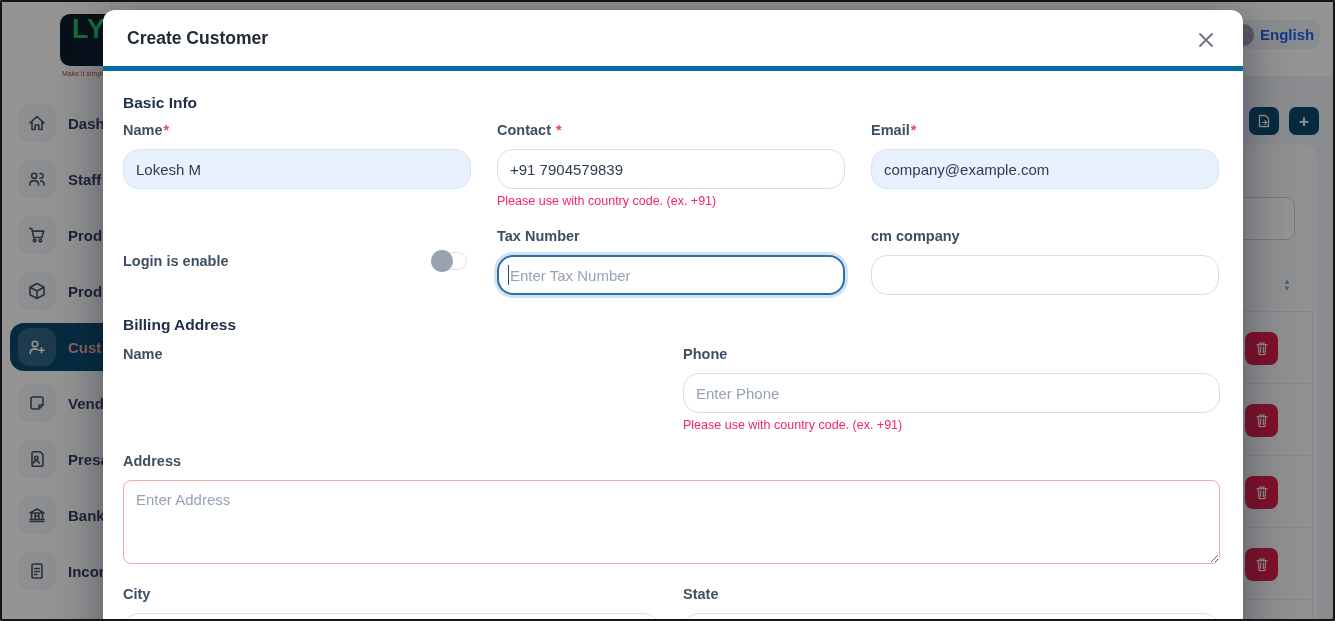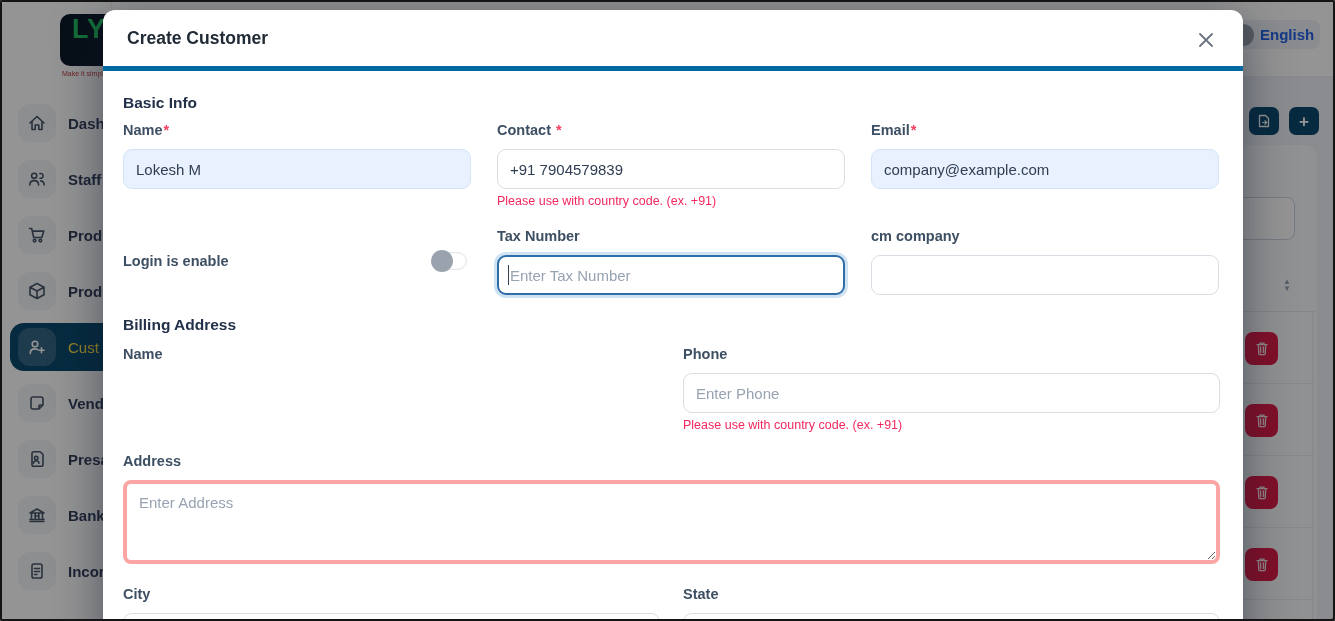--- a/index.html
+++ b/index.html
@@ -21,21 +21,21 @@
   .lang-text{color:var(--accent-blue);font-size:15px;font-weight:600;}
   .sidebar{position:absolute;left:0;top:0;bottom:0;width:110px;background:#ffffff;border-right:1px solid #eef0f3;}
   .logo-box{position:absolute;left:58px;top:12px;width:70px;height:52px;background:#0d1b2a;border-radius:10px;
     display:flex;padding-left:12px;color:var(--green-logo);font-size:27px;font-weight:700;letter-spacing:1px;}
   .logo-tag{position:absolute;left:60px;top:68px;font-size:7px;color:#bf4040;}
   .nav-item{position:absolute;left:8px;width:112px;height:48px;display:flex;align-items:center;gap:12px;border-radius:14px;}
   .nav-ic{width:38px;height:38px;border-radius:12px;background:#f1f5f9;margin-left:8px;display:flex;align-items:center;justify-content:center;flex:0 0 auto;}
   .nav-label{font-size:15px;font-weight:600;color:#33415c;white-space:nowrap;}
   .nav-item.active{background:var(--navy);}
   .nav-item.active .nav-ic{background:rgba(255,255,255,.16);}
-  .nav-item.active .nav-label{color:#fde047;font-weight:400;}
+  .nav-item.active .nav-label{color:#fca5a5;font-weight:700;}
   .nav-item svg{stroke:#475569;fill:none;stroke-width:1.6;stroke-linecap:round;stroke-linejoin:round;}
   .nav-item.active svg{stroke:#fff;}
 
   .content-btn{position:absolute;top:105px;width:30px;height:28px;background:var(--navy);border:none;border-radius:7px;
     color:#fff;display:flex;align-items:center;justify-content:center;cursor:pointer;}
   .btn-doc{left:1247px;} .btn-plus{left:1287px;font-size:17px;font-weight:600;line-height:1;}
   .panel{position:absolute;left:140px;top:143px;right:16px;bottom:-10px;background:#f8fafc;border-radius:12px;}
   .search-box{position:absolute;left:1120px;top:195px;width:173px;height:43px;background:#fff;border:1px solid #cbd5e1;border-radius:8px;}
   .sort-ic{position:absolute;left:1281px;top:276px;display:flex;flex-direction:column;align-items:center;color:#94a3b8;font-size:8px;line-height:7px;}
   .thead-line{position:absolute;left:1140px;top:309px;right:18px;height:1px;background:#e2e8f0;}
@@ -53,32 +53,32 @@
     box-shadow:0 12px 48px rgba(15,23,42,.5);z-index:10;}
   .m-header{position:relative;height:61px;border-bottom:5px solid #0369a1;display:flex;align-items:center;padding-left:24px;}
   .m-title{font-size:17.5px;font-weight:600;color:#212b36;}
   .m-close{position:absolute;right:26px;top:20px;width:22px;height:22px;background:none;border:none;cursor:pointer;padding:0;}
   .m-close svg{stroke:#6b7280;stroke-width:1.8;stroke-linecap:round;}
 
   .sec-head{position:absolute;font-size:15.5px;font-weight:700;color:#22304a;}
   .grp{position:absolute;}
   .lbl{display:block;font-size:14.5px;font-weight:600;color:#3d4f63;margin-bottom:9px;line-height:20px;}
   .req{color:#f43f5e;margin-left:1px;} .req.gap{margin-left:5px;}
-  .inp{width:100%;height:40px;border:1px solid #d9dee4;border-radius:9px;padding:0 12px;font-size:15px;color:#2f3e52;
+  .inp{width:100%;height:40px;border:1px solid #d9dee4;border-radius:16px;padding:0 12px;font-size:15px;color:#2f3e52;
     font-family:"Liberation Sans",sans-serif;background:#fff;outline:none;}
   .inp::placeholder, textarea::placeholder{color:#97a3b2;}
   .inp.filled{background:var(--filled-bg);border-color:#d3e3f8;}
   .helper{margin-top:5px;font-size:12.5px;color:var(--helper-red);}
   .tax-wrap{position:relative;}
   .inp.focused{border:2px solid var(--focus-blue);box-shadow:0 0 0 3px #cfe3f3;padding:0 11px;}
   .caret{position:absolute;left:11px;top:10px;width:1px;height:20px;background:#334155;}
   .switch{position:absolute;left:328px;top:241px;width:38px;height:20px;cursor:pointer;}
   .switch .track{position:absolute;left:2px;top:1px;width:34px;height:18px;border-radius:9px;background:#fff;border:1px solid #e2e6ea;box-shadow:inset 0 0 2px rgba(0,0,0,.08);}
   .switch .knob{position:absolute;left:0;top:-1px;width:22px;height:22px;border-radius:50%;background:#9aa3ad;}
-  textarea.area{width:100%;height:84px;border:4px solid #fca5a5;border-radius:8px;padding:10px 12px;font-size:15px;
+  textarea.area{width:100%;height:84px;border:1px solid #fca5a5;border-radius:8px;padding:10px 12px;font-size:15px;
     color:#2f3e52;font-family:"Liberation Sans",sans-serif;resize:vertical;outline:none;}
   .login-lbl{position:absolute;left:20px;top:243px;font-size:14.5px;font-weight:600;color:#3d4f63;}
 </style>
 </head>
 <body>
 
 <div id="screen">
 
   <div class="bg">
     <div class="topbar">

